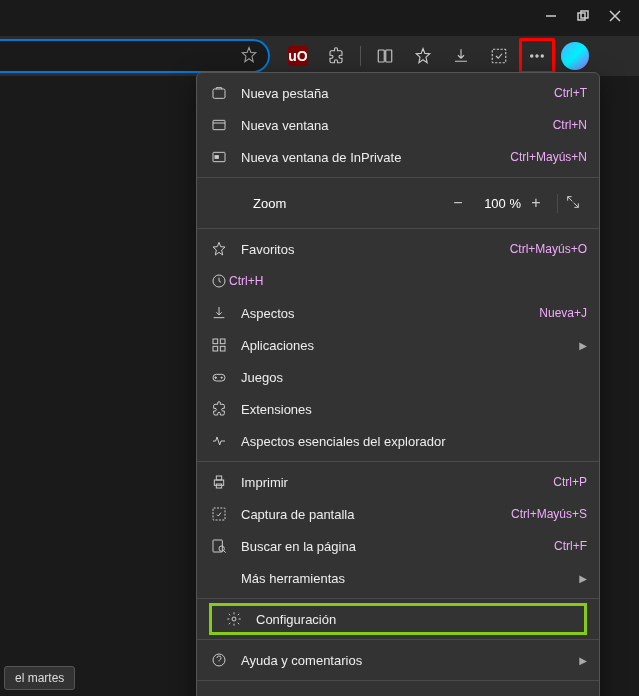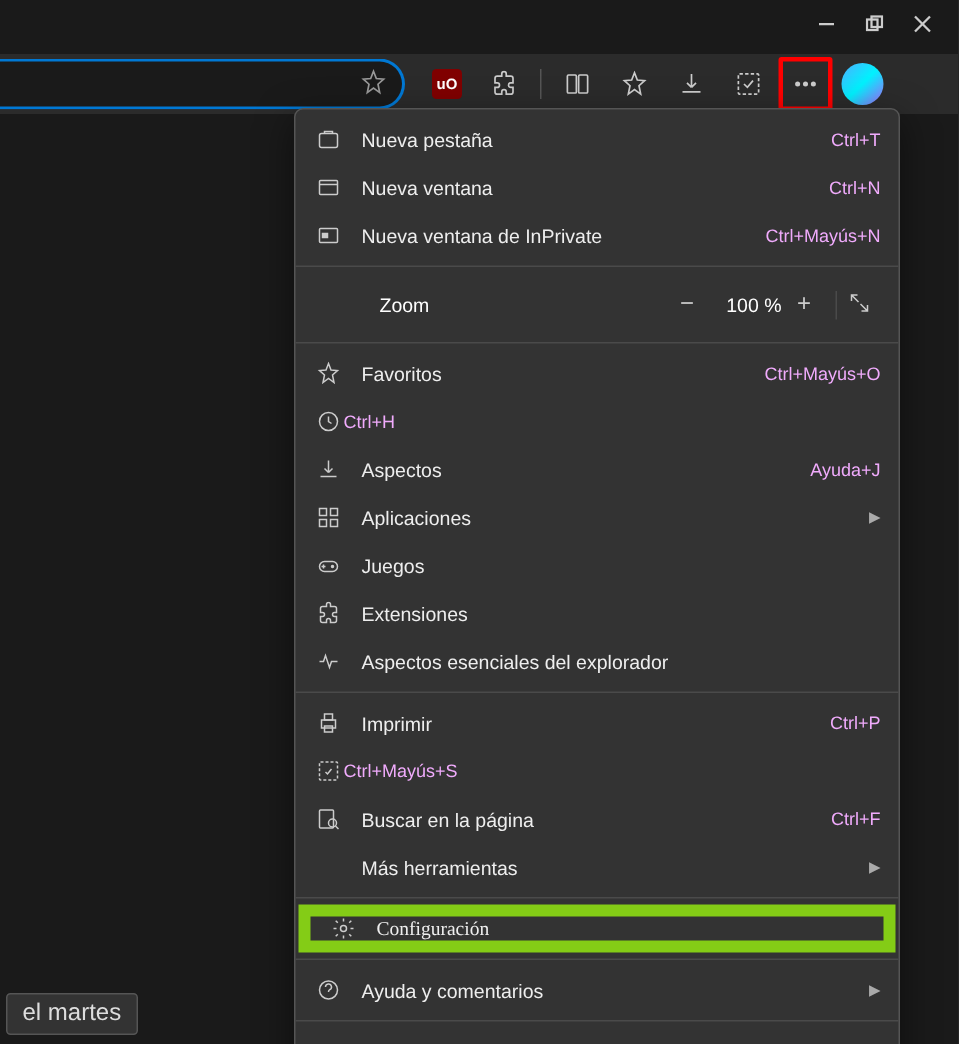--- a/index.html
+++ b/index.html
@@ -54,21 +54,21 @@
       display: flex; align-items: center; justify-content: center;
       color: #ccc;
       border-radius: 4px;
     }
     .tb-sep { width: 1px; height: 20px; background: #555; margin: 0 4px; }
     .ublock {
       width: 20px; height: 20px;
       background: #800000;
       border-radius: 3px;
       display: flex; align-items: center; justify-content: center;
-      color: #fff; font-size: 10px; font-weight: bold;
+      color: #fff; font-size: 14px; font-weight: bold;
     }
     .highlighted-btn {
       border: 3px solid #ff0000;
       border-radius: 2px;
     }
     .copilot-icon {
       width: 28px; height: 28px;
       background: linear-gradient(135deg, #4facfe 0%, #00f2fe 50%, #a864fd 100%);
       border-radius: 50%;
       margin-left: 4px;
@@ -102,34 +102,33 @@
       align-items: center;
       height: 42px;
       padding: 0 12px;
     }
     .zoom-label { width: 32px; }
     .zoom-text { flex: 1; padding-left: 12px; }
     .zoom-btn { width: 30px; text-align: center; color: #ccc; font-size: 16px; }
     .zoom-pct { width: 48px; text-align: right; }
     .zoom-fs { width: 30px; text-align: center; color: #ccc; border-left: 1px solid #4a4a4a; margin-left: 6px; }
     .highlighted-row {
-      border: 8px solid #84cc16;
-      margin: 0 2px;
-      font-family: Liberation Serif, serif;
+      border: 3px solid #84cc16;
+      margin: 0 12px;
     }
     
     .bottom-tab {
       position: absolute;
       bottom: 6px;
       left: 4px;
       padding: 4px 10px;
       border: 1px solid #555;
       border-radius: 3px;
       background: #333;
-      font-size: 16px;
+      font-size: 12px;
       color: #ddd;
     }
     svg { stroke: currentColor; fill: none; stroke-width: 1.5; }
   </style>
 </head>
 <body>
 
 <div class="window-controls">
   <span class="wc">
       <svg width="12" height="12">
@@ -260,21 +259,21 @@
       </span>
     <span class="mi-shortcut">Ctrl+H</span>
   </div>
   <div class="menu-item">
     <span class="mi-icon">
         <svg width="16" height="16" viewBox="0 0 24 24">
           <path d="M12 3v12m0 0l-4-4m4 4l4-4M4 19h16"></path>
         </svg>
       </span>
     <span class="mi-label">Aspectos</span>
-    <span class="mi-shortcut">Ayuda+J</span>
+    <span class="mi-shortcut">Nueva+J</span>
   </div>
   <div class="menu-item">
     <span class="mi-icon">
         <svg width="16" height="16" viewBox="0 0 24 24">
           <rect x="3" y="3" width="7" height="7"></rect>
           <rect x="14" y="3" width="7" height="7"></rect>
           <rect x="3" y="14" width="7" height="7"></rect>
           <rect x="14" y="14" width="7" height="7"></rect>
         </svg>
       </span>
@@ -319,20 +318,21 @@
     <span class="mi-label">Imprimir</span>
     <span class="mi-shortcut">Ctrl+P</span>
   </div>
   <div class="menu-item">
     <span class="mi-icon">
         <svg width="16" height="16" viewBox="0 0 24 24">
           <rect x="3" y="3" width="18" height="18" rx="1" stroke-dasharray="3 2"></rect>
           <path d="M9 13l2 2 4-5"></path>
         </svg>
       </span>
+    <span class="mi-label">Captura de pantalla</span>
     <span class="mi-shortcut">Ctrl+Mayús+S</span>
   </div>
   <div class="menu-item">
     <span class="mi-icon">
         <svg width="16" height="16" viewBox="0 0 24 24">
           <rect x="3" y="3" width="14" height="18" rx="1"></rect>
           <circle cx="16" cy="16" r="4"></circle>
           <path d="M19 19l3 3"></path>
         </svg>
       </span>

